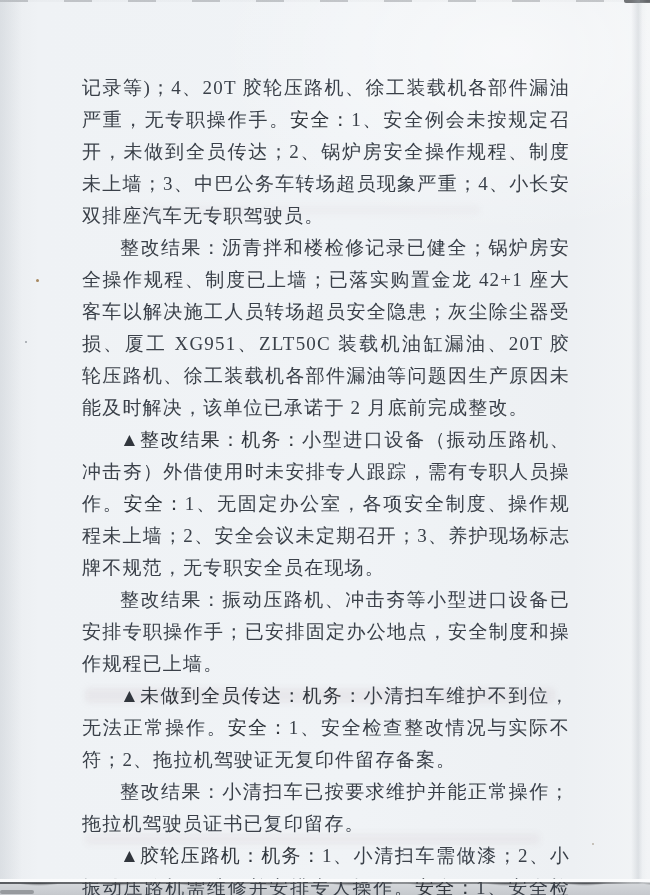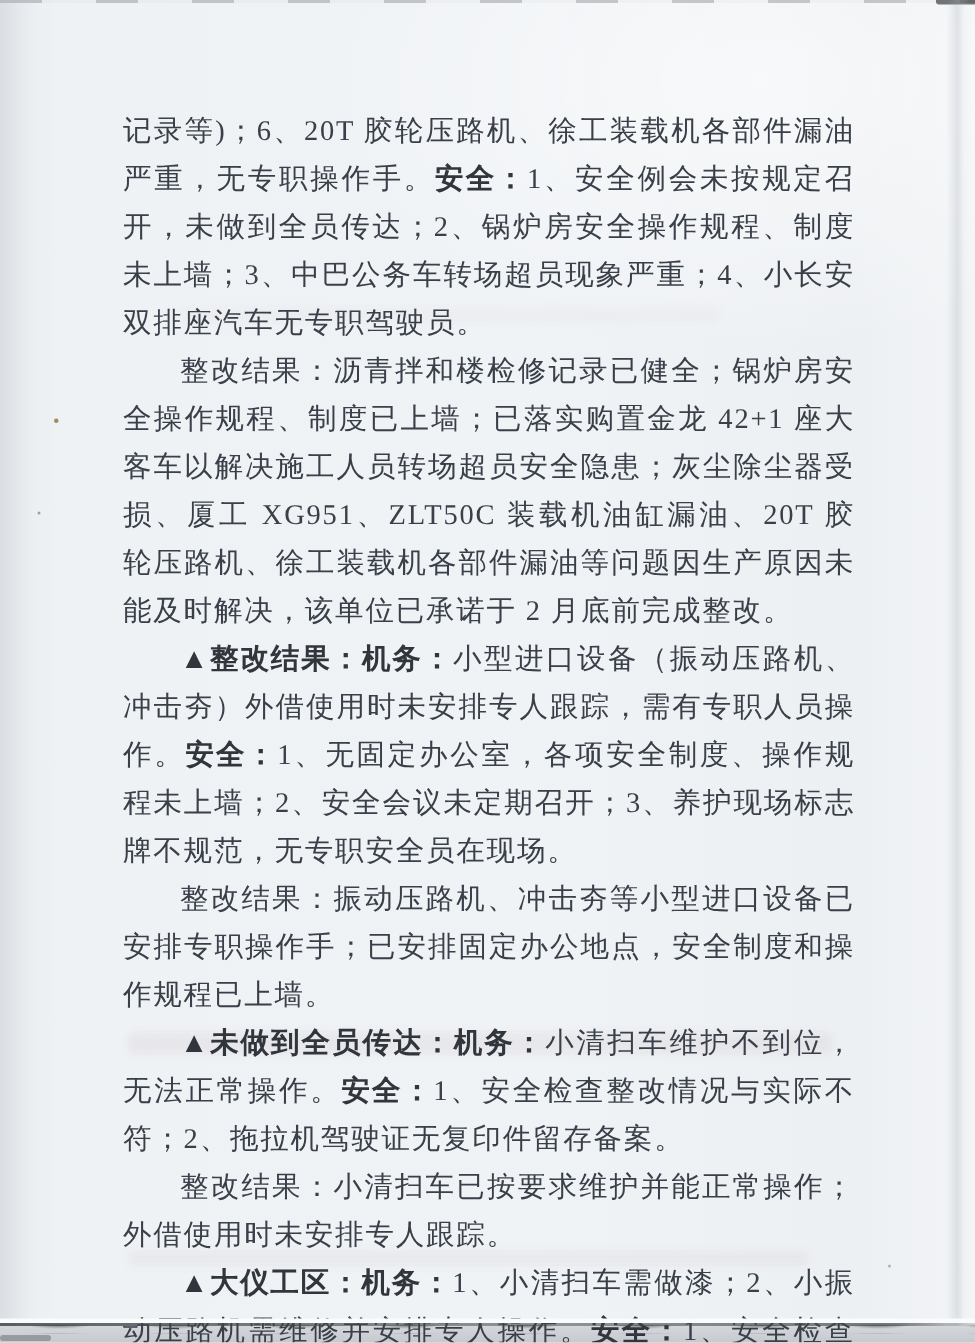--- a/index.html
+++ b/index.html
@@ -84,21 +84,21 @@
   
   .textblock{
     position:absolute;left:82px;top:72px;width:488px;
     font-size:19px;line-height:32px;letter-spacing:1.2px;
     color:#3a4049;text-align:justify;
   }
   .textblock p{margin:0;padding:0;}
   .textblock p.indent{text-indent:2em;}
   .hei{
     font-family:"Liberation Sans","DejaVu Sans",sans-serif;
-    font-weight:700;color:#31363d;letter-spacing:.8px;
+    font-weight:400;color:#31363d;letter-spacing:.8px;
   }
 </style>
 </head>
 <body>
 
 <div class="scan">
   <div class="scan-bed"></div>
   <div class="scan-bed-corner"></div>
 
   <div class="paper">
@@ -108,27 +108,27 @@
     <div class="right-crease"></div>
 
     <div class="ghost g3"></div>
     <div class="ghost g1"></div>
     <div class="ghost g2"></div>
     <div class="speck s1"></div>
     <div class="speck s2"></div>
     <div class="speck s3"></div>
 
     <div class="textblock">
-        <p><span>记录等)；6、20T 胶轮压路机、徐工装载机各部件漏油严重，无专职操作手。</span><span class="hei">安全：</span><span>1、安全例会未按规定召开，未做到全员传达；2、锅炉房安全操作规程、制度未上墙；3、中巴公务车转场超员现象严重；4、小长安双排座汽车无专职驾驶员。</span></p>
+        <p><span>记录等)；4、20T 胶轮压路机、徐工装载机各部件漏油严重，无专职操作手。</span><span class="hei">安全：</span><span>1、安全例会未按规定召开，未做到全员传达；2、锅炉房安全操作规程、制度未上墙；3、中巴公务车转场超员现象严重；4、小长安双排座汽车无专职驾驶员。</span></p>
         <p class="indent"><span>整改结果：沥青拌和楼检修记录已健全；锅炉房安全操作规程、制度已上墙；已落实购置金龙 42+1 座大客车以解决施工人员转场超员安全隐患；灰尘除尘器受损、厦工 XG951、ZLT50C 装载机油缸漏油、20T 胶轮压路机、徐工装载机各部件漏油等问题因生产原因未能及时解决，该单位已承诺于 2 月底前完成整改。</span></p>
         <p class="indent"><span class="hei">▲整改结果：机务：</span><span>小型进口设备（振动压路机、冲击夯）外借使用时未安排专人跟踪，需有专职人员操作。</span><span class="hei">安全：</span><span>1、无固定办公室，各项安全制度、操作规程未上墙；2、安全会议未定期召开；3、养护现场标志牌不规范，无专职安全员在现场。</span></p>
         <p class="indent"><span>整改结果：振动压路机、冲击夯等小型进口设备已安排专职操作手；已安排固定办公地点，安全制度和操作规程已上墙。</span></p>
         <p class="indent"><span class="hei">▲未做到全员传达：机务：</span><span>小清扫车维护不到位，无法正常操作。</span><span class="hei">安全：</span><span>1、安全检查整改情况与实际不符；2、拖拉机驾驶证无复印件留存备案。</span></p>
-        <p class="indent"><span>整改结果：小清扫车已按要求维护并能正常操作；外借使用时未安排专人跟踪。</span></p>
-        <p class="indent"><span class="hei">▲大仪工区：机务：</span><span>1、小清扫车需做漆；2、小振动压路机需维修并安排专人操作。</span><span class="hei">安全：</span><span>1、安全检查与整改内容不符；2、一线职工安全教育不到位，安全会议记录不规范，相关人员未签</span></p>
+        <p class="indent"><span>整改结果：小清扫车已按要求维护并能正常操作；拖拉机驾驶员证书已复印留存。</span></p>
+        <p class="indent"><span class="hei">▲胶轮压路机：机务：</span><span>1、小清扫车需做漆；2、小振动压路机需维修并安排专人操作。</span><span class="hei">安全：</span><span>1、安全检查与整改内容不符；2、一线职工安全教育不到位，安全会议记录不规范，相关人员未签</span></p>
       </div>
   </div>
 
   <div class="paper-edge">
     <div class="bright"></div>
     <div class="line"></div>
     <div class="scallops"></div>
   </div>
 </div>
 

